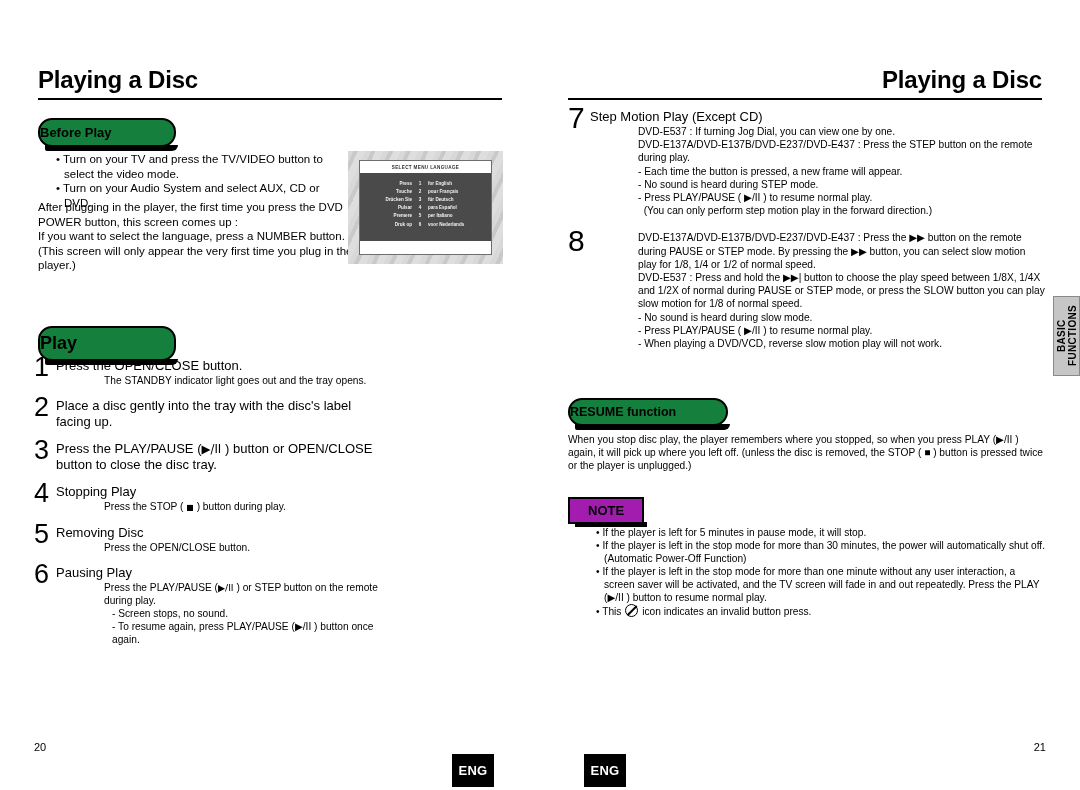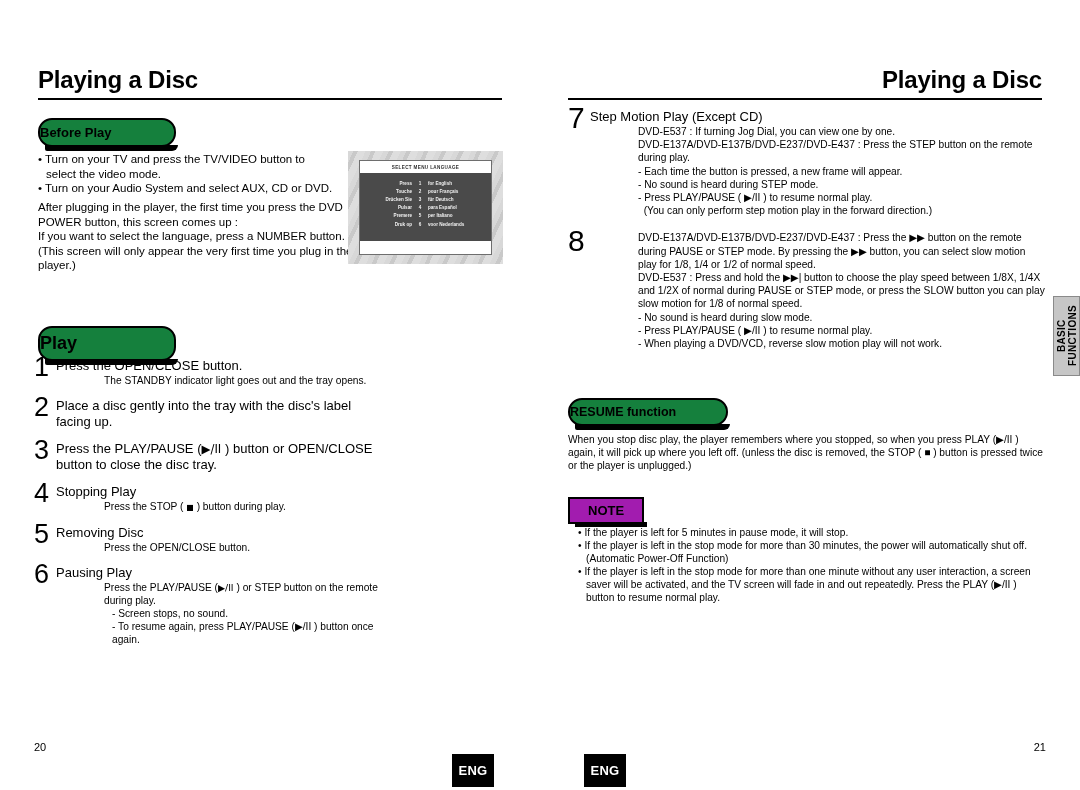--- a/index.html
+++ b/index.html
@@ -83,21 +83,21 @@
     bottom: -5px;
     height: 5px;
     background: #000;
     z-index: -1;
   }
 
   
   .blk { position: absolute; }
   .p   { font-size: 11.5px; line-height: 14.5px; }
   .p-sm { font-size: 10.2px; line-height: 13px; }
-  .bullet-line { display: block; padding-left: 8px; text-indent: -8px; }
+  .bullet-line { display: block; padding-left: 8px; text-indent: -8px; margin-left: 18px; }
 
   
   .steps { position: absolute; }
   .step { position: relative; display: flex; align-items: flex-start; margin-bottom: 11px; }
   .step-num {
     width: 22px;
     flex: 0 0 22px;
     font-size: 27px;
     line-height: 24px;
     font-weight: 400;
@@ -397,20 +397,21 @@
     <div class="pill-wrap" style="left:28px; top:497px;">
       <div class="pill-shadow-box">
         <div class="sqbox">NOTE</div>
       </div>
     </div>
 
     <div class="blk p-sm" style="left:38px; top:526px; width:468px;">
       <span class="bullet-line">• If the player is left for 5 minutes in pause mode, it will stop.</span>
       <span class="bullet-line">• If the player is left in the stop mode for more than 30 minutes, the power will automatically shut off. (Automatic Power-Off Function)</span>
       <span class="bullet-line">• If the player is left in the stop mode for more than one minute without any user interaction, a screen saver will be activated, and the TV screen will fade in and out repeatedly. Press the PLAY (▶/II ) button to resume normal play.</span>
+      <span class="bullet-line"><span>• This </span><span class="ban"></span><span> icon indicates an invalid button press.</span></span>
     </div>
 
     <div class="sidetab" style="top:296px; height:80px;">
       <span>BASIC
 FUNCTIONS</span>
     </div>
 
     <div class="pgnum" style="right:34px; top:741px;">21</div>
     <div class="eng" style="left:44px; top:754px;">ENG</div>
 

